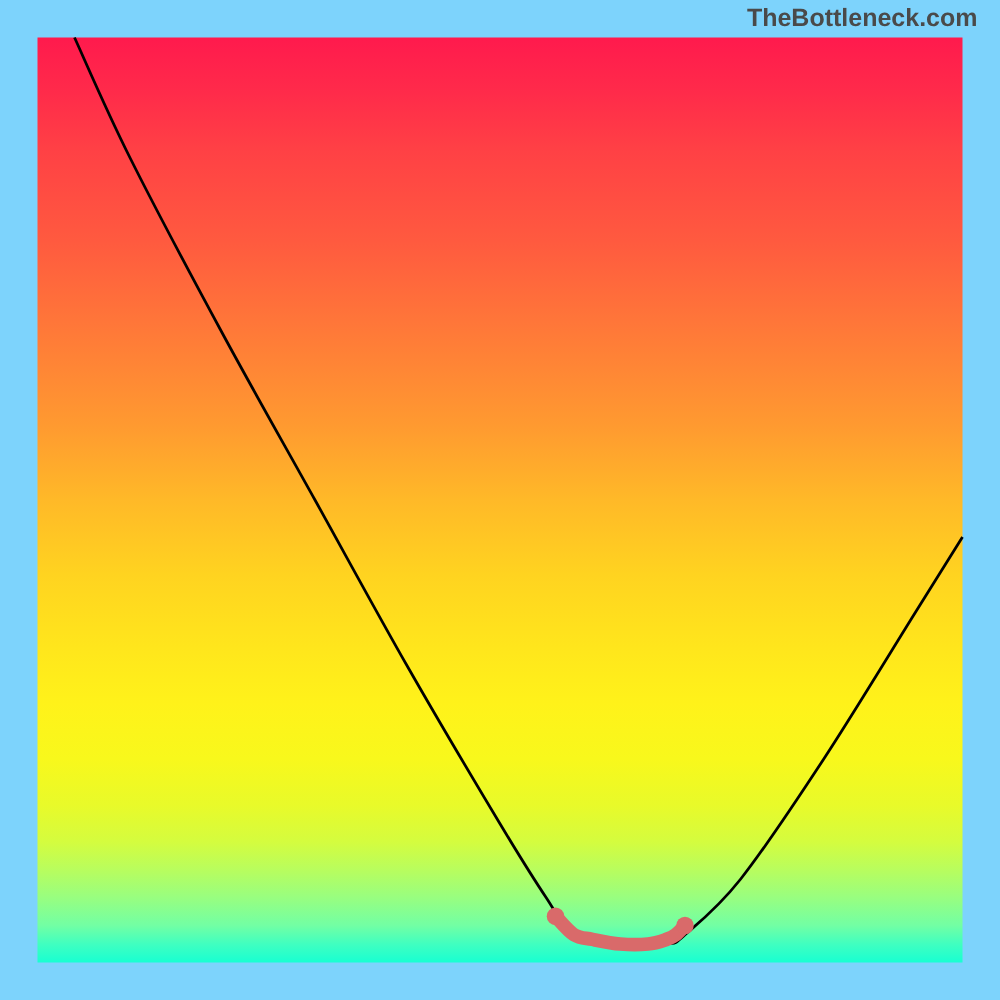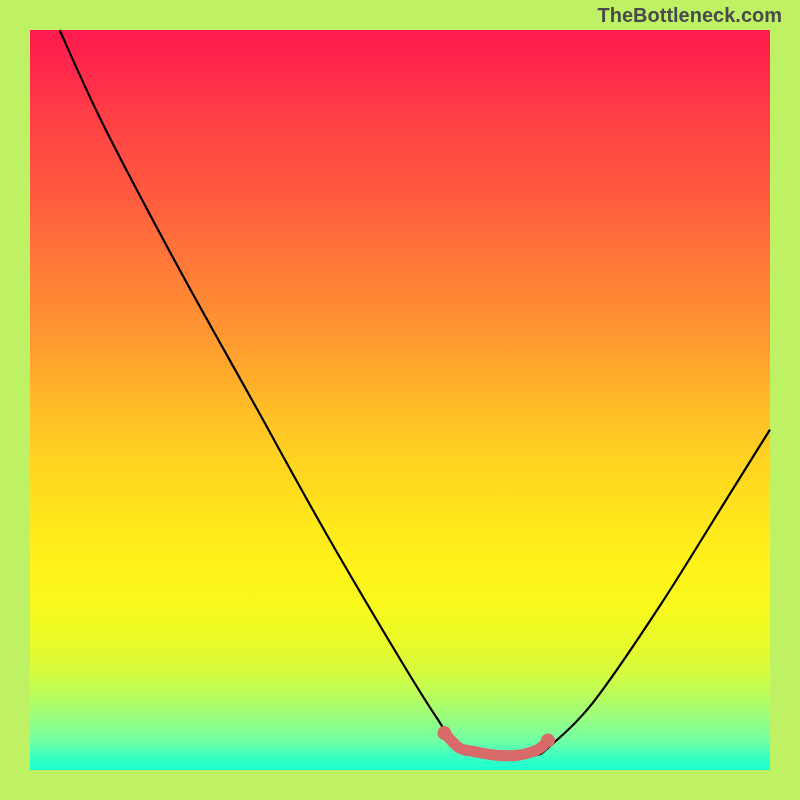--- a/index.html
+++ b/index.html
@@ -18,21 +18,21 @@
     font-size: 20px;
     font-weight: bold;
     z-index: 10;
   }
   .outer {
     position: absolute;
     top: 0;
     left: 0;
     width: 800px;
     height: 800px;
-    background: #bef264;
+    background: #7dd3fc;
   }
   .plot-area {
     position: absolute;
     top: 30px;
     left: 30px;
     width: 740px;
     height: 740px;
     background: linear-gradient(to bottom,
       #ff1a4d 0%,
       #ff2b4a 6%,

